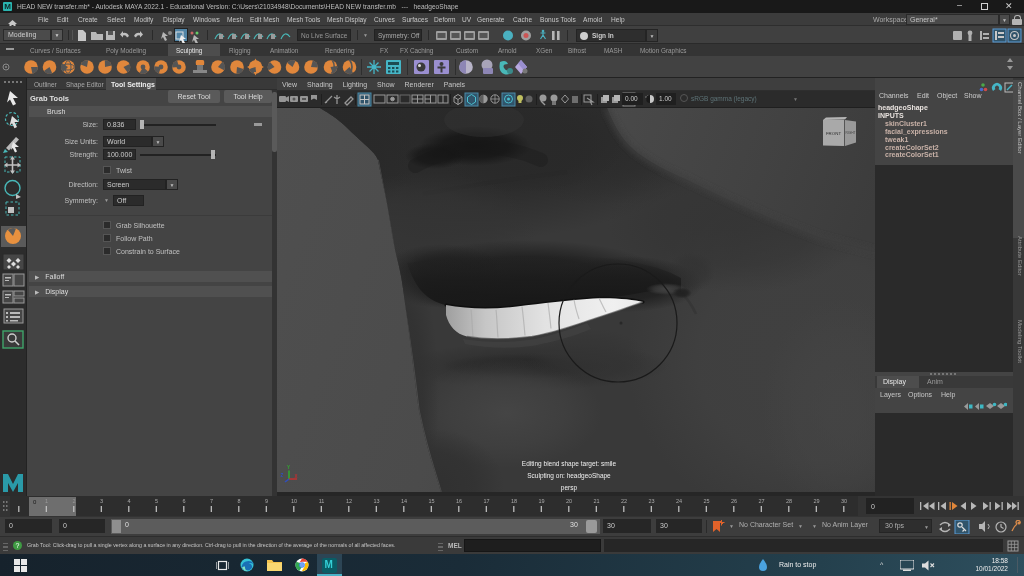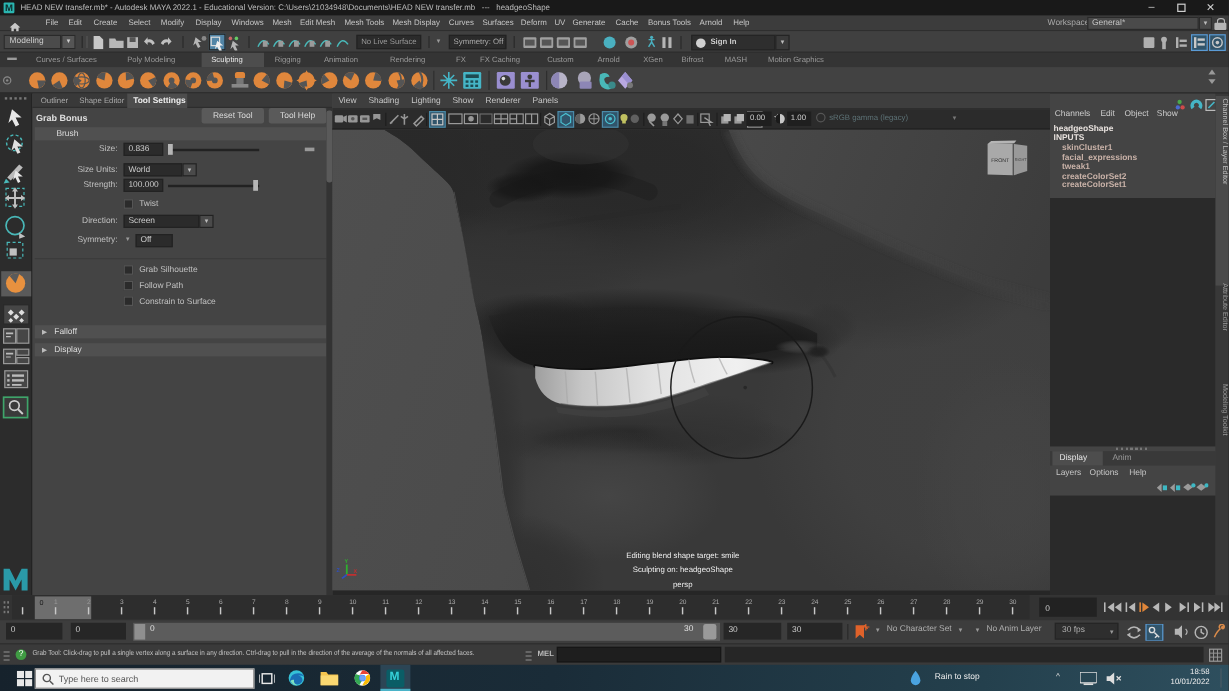--- a/index.html
+++ b/index.html
@@ -372,21 +372,21 @@
   </div>
 
   <div class="abs" style="left:27px;top:78px;width:250px;height:418px;background:#444444;"></div>
   <div id="toolpanel" class="abs" style="left:27px;top:78px;width:250px;height:418px;font-size:7px;color:#c0c0c0;">
 
     <div class="abs" style="left:0;top:0;width:250px;height:12px;background:#393939;border-bottom:1px solid #2d2d2d;"></div>
     <span class="abs" style="left:7px;top:3px;color:#aaa;font-size:6.5px;">Outliner</span>
     <span class="abs" style="left:39px;top:3px;color:#aaa;font-size:6.5px;">Shape Editor</span>
     <div class="abs" style="left:79px;top:0;width:50px;height:12px;background:#4d4d4d;"></div>
     <span class="abs" style="left:84px;top:3px;color:#eee;font-weight:bold;">Tool Settings</span>
-    <span class="abs" style="left:3px;top:16px;color:#e0e0e0;font-weight:bold;font-size:7.5px;">Grab Bonus</span>
+    <span class="abs" style="left:3px;top:16px;color:#e0e0e0;font-weight:bold;font-size:7.5px;">Grab Tools</span>
     <div class="abs" style="left:141px;top:12px;width:52px;height:13px;background:#5a5a5a;border-radius:2px;text-align:center;line-height:13px;color:#ddd;">Reset Tool</div>
     <div class="abs" style="left:197px;top:12px;width:48px;height:13px;background:#5a5a5a;border-radius:2px;text-align:center;line-height:13px;color:#ddd;">Tool Help</div>
 
     <div class="abs" style="left:2px;top:28px;width:243px;height:11px;background:#505050;line-height:11px;"><span style="margin-left:18px;color:#ddd;">Brush</span></div>
 
     <span class="abs" style="left:48px;top:43px;width:23px;text-align:right;">Size:</span>
     <div class="abs" style="left:76px;top:41px;width:33px;height:11px;background:#2b2b2b;border:1px solid #222;line-height:10px;"><span style="margin-left:3px;color:#ccc;">0.836</span></div>
     <div class="abs" style="left:113px;top:46px;width:76px;height:1.5px;background:#222;"></div>
     <div class="abs" style="left:113px;top:42px;width:4px;height:9px;background:#b5b5b5;"></div>
     <div class="abs" style="left:227px;top:45px;width:8px;height:3px;background:#999;"></div>
@@ -898,27 +898,20 @@
 
   <div id="taskbar" class="abs" style="left:0;top:554px;width:1024px;height:22px;background:linear-gradient(100deg,#16222c 0%,#1a2c38 45%,#24404d 80%,#2e4f5e 100%);">
     <svg class="abs" style="left:14px;top:5px;" width="13" height="13" viewBox="0 0 13 13">
       <g fill="#e8e8e8">
           <rect x="0" y="0" width="6" height="6"></rect>
           <rect x="7" y="0" width="6" height="6"></rect>
           <rect x="0" y="7" width="6" height="6"></rect>
           <rect x="7" y="7" width="6" height="6"></rect>
         </g>
     </svg>
-    <div class="abs" style="left:29px;top:3px;width:183px;height:17px;background:#f2f2f2;border:1px solid #888;">
-      <svg style="position:absolute;left:5px;top:3px;" width="10" height="10" viewBox="0 0 10 10">
-          <circle cx="4" cy="4" r="3" fill="none" stroke="#555" stroke-width="1.2"></circle>
-          <path d="M6.5 6.5 l3 3" stroke="#555" stroke-width="1.2"></path>
-        </svg>
-      <span style="position:absolute;left:19px;top:3px;font-size:7.5px;color:#555;white-space:nowrap;">Type here to search</span>
-    </div>
     <svg class="abs" style="left:216px;top:5px;" width="13" height="13" viewBox="0 0 13 13">
       <rect x="2.5" y="2.5" width="8" height="8" fill="none" stroke="#e8e8e8" stroke-width="1.2"></rect>
       <path d="M0 3 v7 M13 3 v7" stroke="#e8e8e8" stroke-width="1.2"></path>
     </svg>
     <svg class="abs" style="left:240px;top:4px;" width="14" height="14" viewBox="0 0 14 14">
       <circle cx="7" cy="7" r="6.5" fill="#35c1d6"></circle>
         <path d="M1.5 9 q1 -6 7 -6 q4 0 5 3 q-2 -1.5 -5 -1 q4 1 3.5 4.5 q-1.5 3 -5 3 q-4 0 -5.5 -3.5" fill="#1a6fb5"></path>
         <path d="M2 9.5 q2 4 6 3.5 q-3.5 -1 -3 -4.5 q-1.5 -0.5 -3 1" fill="#7ee0c0"></path>
     </svg>
     <svg class="abs" style="left:267px;top:5px;" width="15" height="13" viewBox="0 0 15 13">

